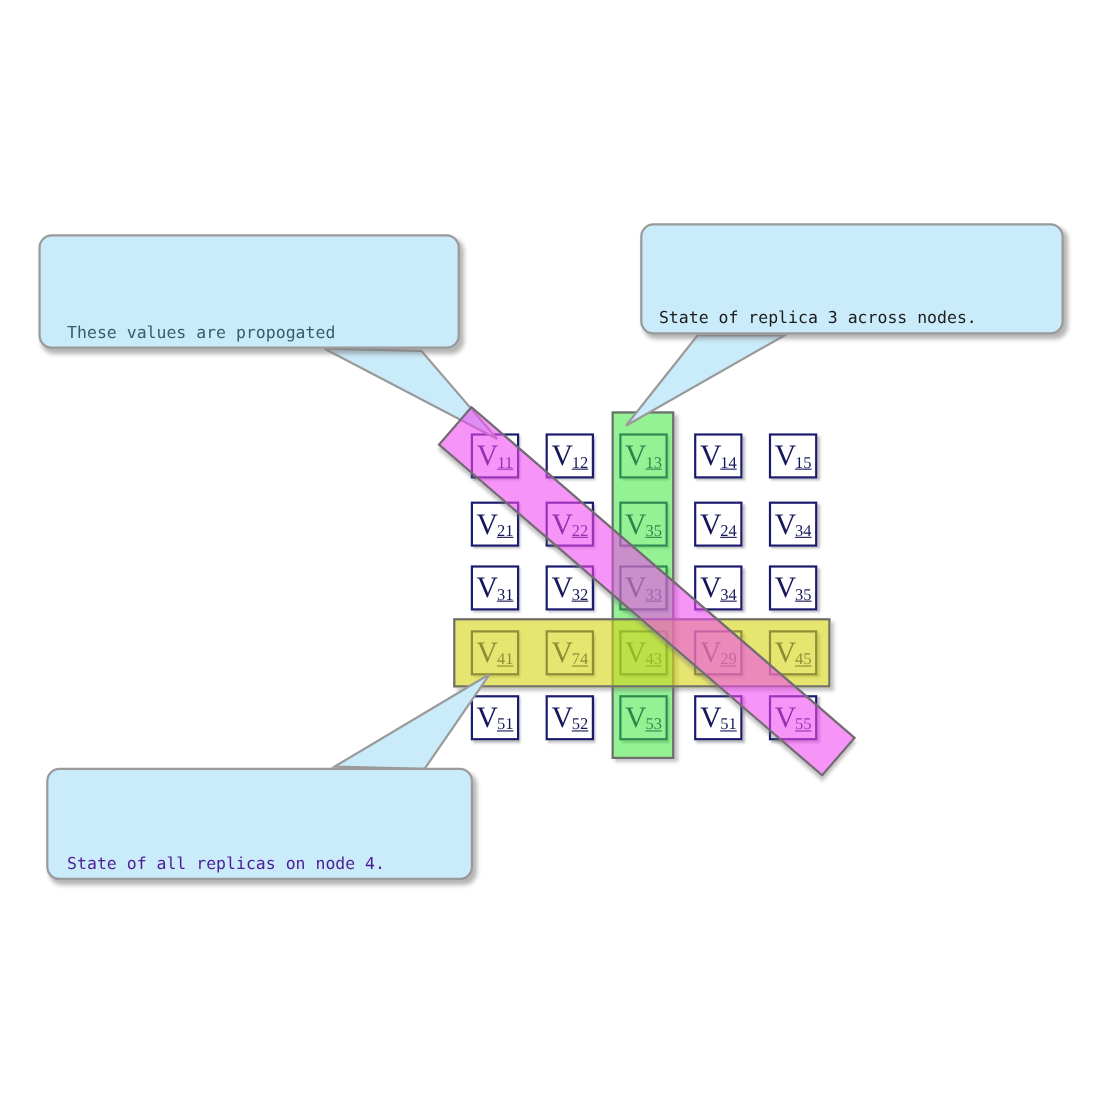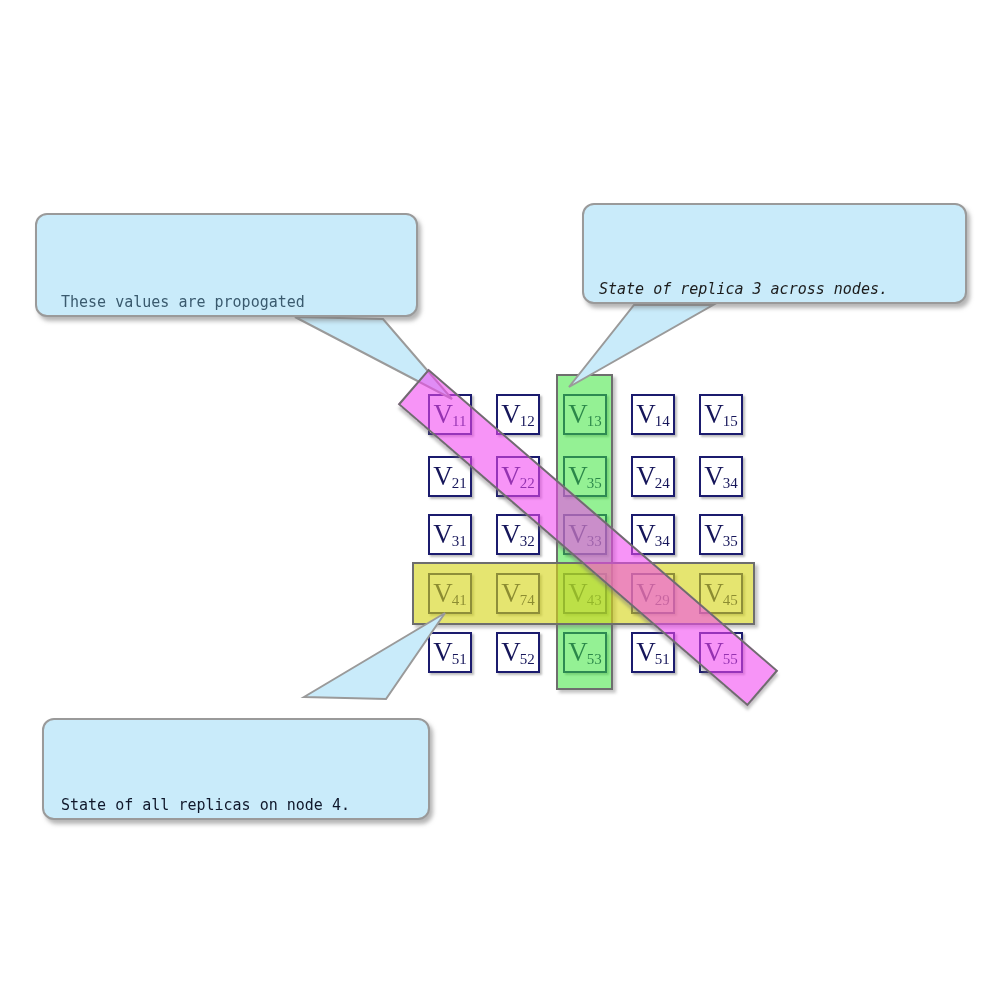--- a/index.html
+++ b/index.html
@@ -12,38 +12,38 @@
   #tails-over{z-index:7;}
   #cells{position:absolute;left:0;top:0;width:100%;height:100%;z-index:2;}
   .cell{
     position:absolute;width:44px;height:41px;box-sizing:border-box;
     background:#ffffff;border:2px solid var(--cell-border);
     box-shadow:2px 2px 2px rgba(120,120,120,0.5);
     display:flex;align-items:center;justify-content:center;
     font-family:"Liberation Serif",serif;color:var(--cell-label);
   }
   .vb{font-size:27px;line-height:1;}
-  .vs{font-size:15px;line-height:1;align-self:flex-end;margin-bottom:4px;margin-left:-1px;}
+  .vs{font-size:15px;line-height:1;align-self:flex-end;margin-bottom:4px;margin-left:-1px;text-decoration:underline;}
   .band{position:absolute;box-sizing:border-box;border:2px solid var(--band-border);
         box-shadow:3px 3px 3px rgba(110,110,110,0.40);}
   #band-column{left:556px;top:374px;width:57px;height:316px;background:var(--green-band);z-index:4;}
   #band-row{left:412px;top:562px;width:343px;height:63px;background:var(--yellow-band);z-index:5;}
   #band-diagonal{left:357px;top:514px;width:462px;height:47px;background:var(--pink-band);
                  transform:rotate(40.8deg);z-index:6;}
   .callout{
     position:absolute;box-sizing:border-box;z-index:8;
     border:2px solid var(--callout-border);border-radius:12px;
     background:var(--callout-fill);
     box-shadow:3px 4px 4px rgba(120,120,120,0.55);
     display:flex;flex-direction:column;justify-content:flex-end;
     font-family:"DejaVu Sans Mono","Liberation Mono",monospace;
     font-size:15px;line-height:26px;white-space:pre;
   }
   #callout-gossip{left:35px;top:213px;width:383px;height:104px;padding-left:24px;}
-  #callout-replica{left:582px;top:203px;width:385px;height:101px;padding-left:15px;font-style:italic;}
+  #callout-replica{left:582px;top:203px;width:385px;height:101px;padding-left:15px;}
   #callout-node{left:42px;top:698px;width:388px;height:102px;padding-left:17px;}
   .tail{stroke-width:2;stroke:var(--callout-border);fill:var(--tail-fill);}
 </style>
 </head>
 <body>
 
 <div id="stage">
 
   <svg id="tails-under" class="tail-layer">
     <polygon class="tail" points="295,317 383,319 452,399"></polygon>
@@ -162,17 +162,17 @@
   </svg>
 
   <div id="callout-gossip" class="callout" style="color: rgb(58, 90, 110);">
     <div class="callout-line">These values are propogated</div>
   </div>
 
   <div id="callout-replica" class="callout" style="color: rgb(28, 28, 28);">
     <div class="callout-line">State of replica 3 across nodes.</div>
   </div>
 
-  <div id="callout-node" class="callout" style="color: #0f172a; margin-top: 20px;">
+  <div id="callout-node" class="callout" style="color: #4c1d95;">
     <div class="callout-line">State of all replicas on node 4.</div>
   </div>
 
 </div>
 
 </body></html>

